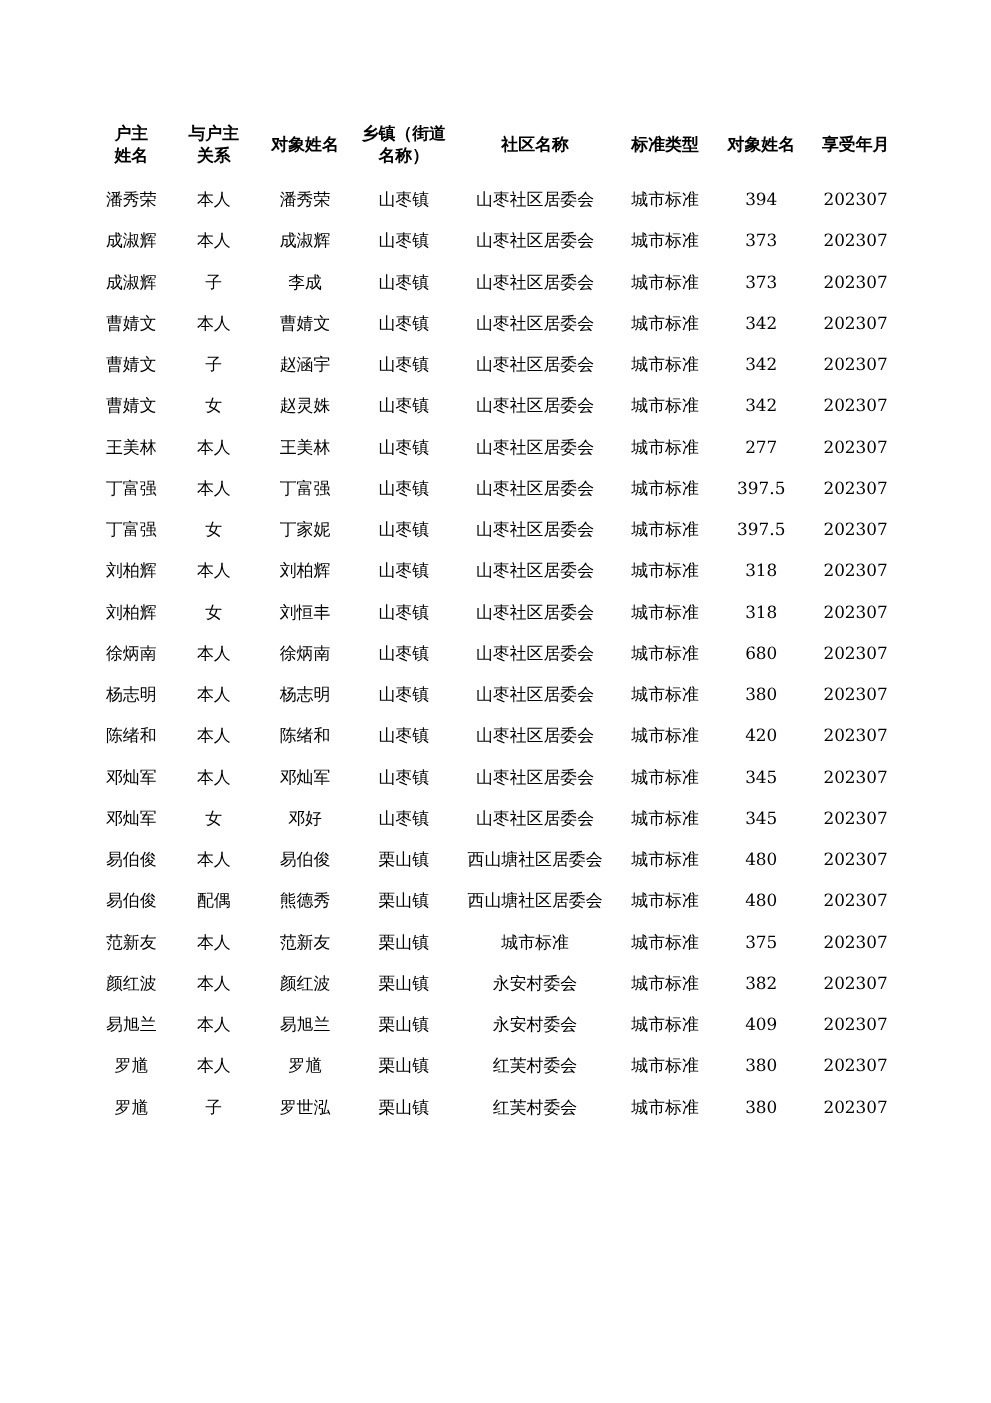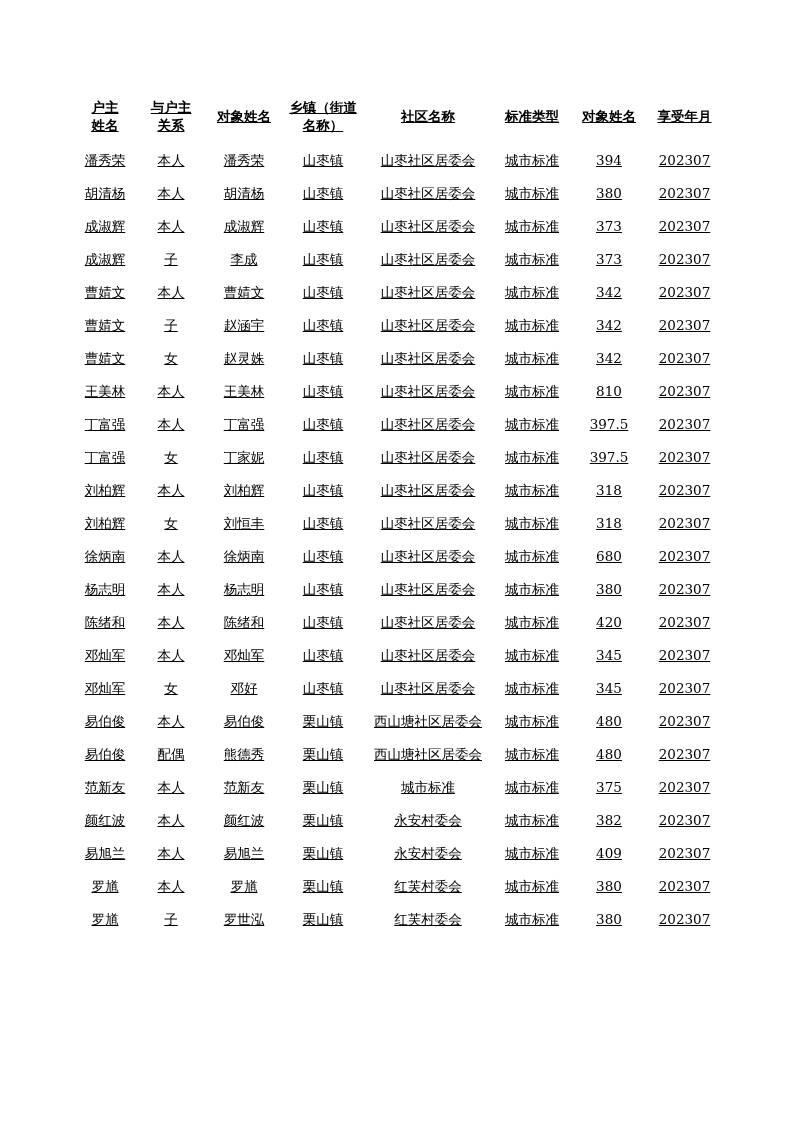--- a/index.html
+++ b/index.html
@@ -17,21 +17,20 @@
     position: relative;
     width: 793px;
     height: 1122px;
     box-sizing: border-box;
     padding: 96px 72px 0 72px;
   }
   table.doc-table {
     width: 100%;
     border-collapse: collapse;
     table-layout: fixed;
-    text-decoration: underline;
   }
   table.doc-table th,
   table.doc-table td {
     text-align: center;
     vertical-align: middle;
     font-size: 13.5px;
     line-height: 1.35;
     padding: 0;
     border: none;
   }
@@ -98,30 +97,20 @@
           <td>潘秀荣</td>
           <td>本人</td>
           <td>潘秀荣</td>
           <td>山枣镇</td>
           <td>山枣社区居委会</td>
           <td>城市标准</td>
           <td class="num-cell">394</td>
           <td class="num-cell">202307</td>
         </tr>
         <tr>
-          <td>胡清杨</td>
-          <td>本人</td>
-          <td>胡清杨</td>
-          <td>山枣镇</td>
-          <td>山枣社区居委会</td>
-          <td>城市标准</td>
-          <td class="num-cell">380</td>
-          <td class="num-cell">202307</td>
-        </tr>
-        <tr>
           <td>成淑辉</td>
           <td>本人</td>
           <td>成淑辉</td>
           <td>山枣镇</td>
           <td>山枣社区居委会</td>
           <td>城市标准</td>
           <td class="num-cell">373</td>
           <td class="num-cell">202307</td>
         </tr>
         <tr>
@@ -164,21 +153,21 @@
           <td class="num-cell">342</td>
           <td class="num-cell">202307</td>
         </tr>
         <tr>
           <td>王美林</td>
           <td>本人</td>
           <td>王美林</td>
           <td>山枣镇</td>
           <td>山枣社区居委会</td>
           <td>城市标准</td>
-          <td class="num-cell">810</td>
+          <td class="num-cell">277</td>
           <td class="num-cell">202307</td>
         </tr>
         <tr>
           <td>丁富强</td>
           <td>本人</td>
           <td>丁富强</td>
           <td>山枣镇</td>
           <td>山枣社区居委会</td>
           <td>城市标准</td>
           <td class="num-cell">397.5</td>

